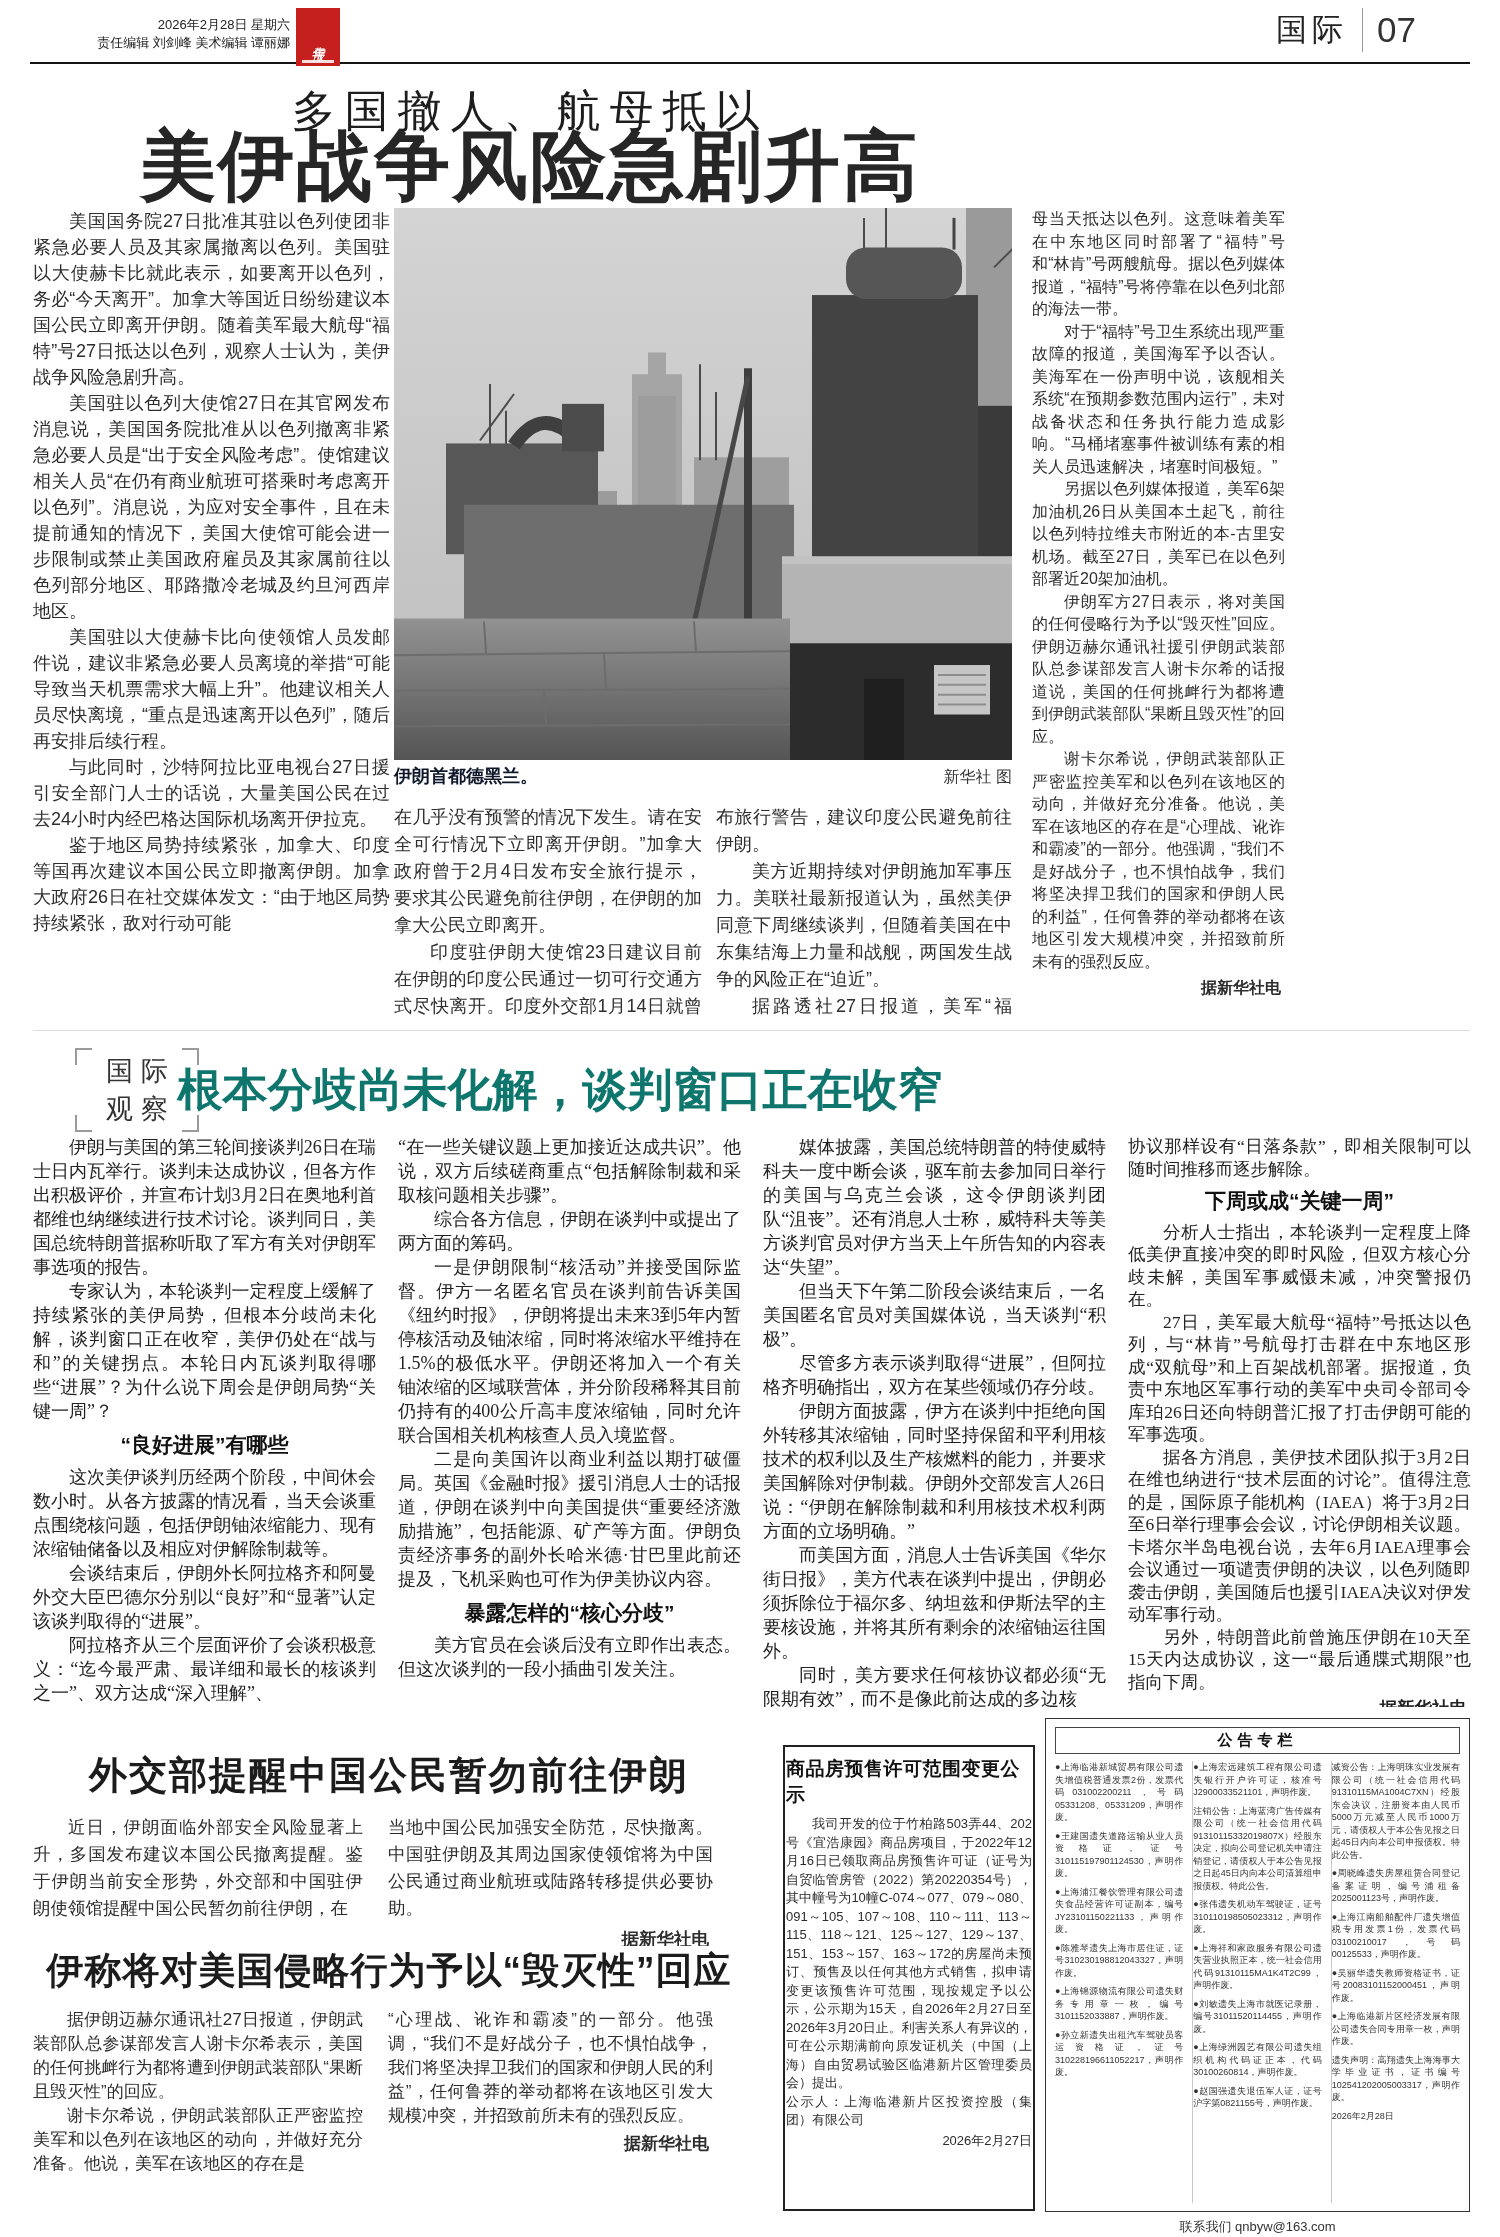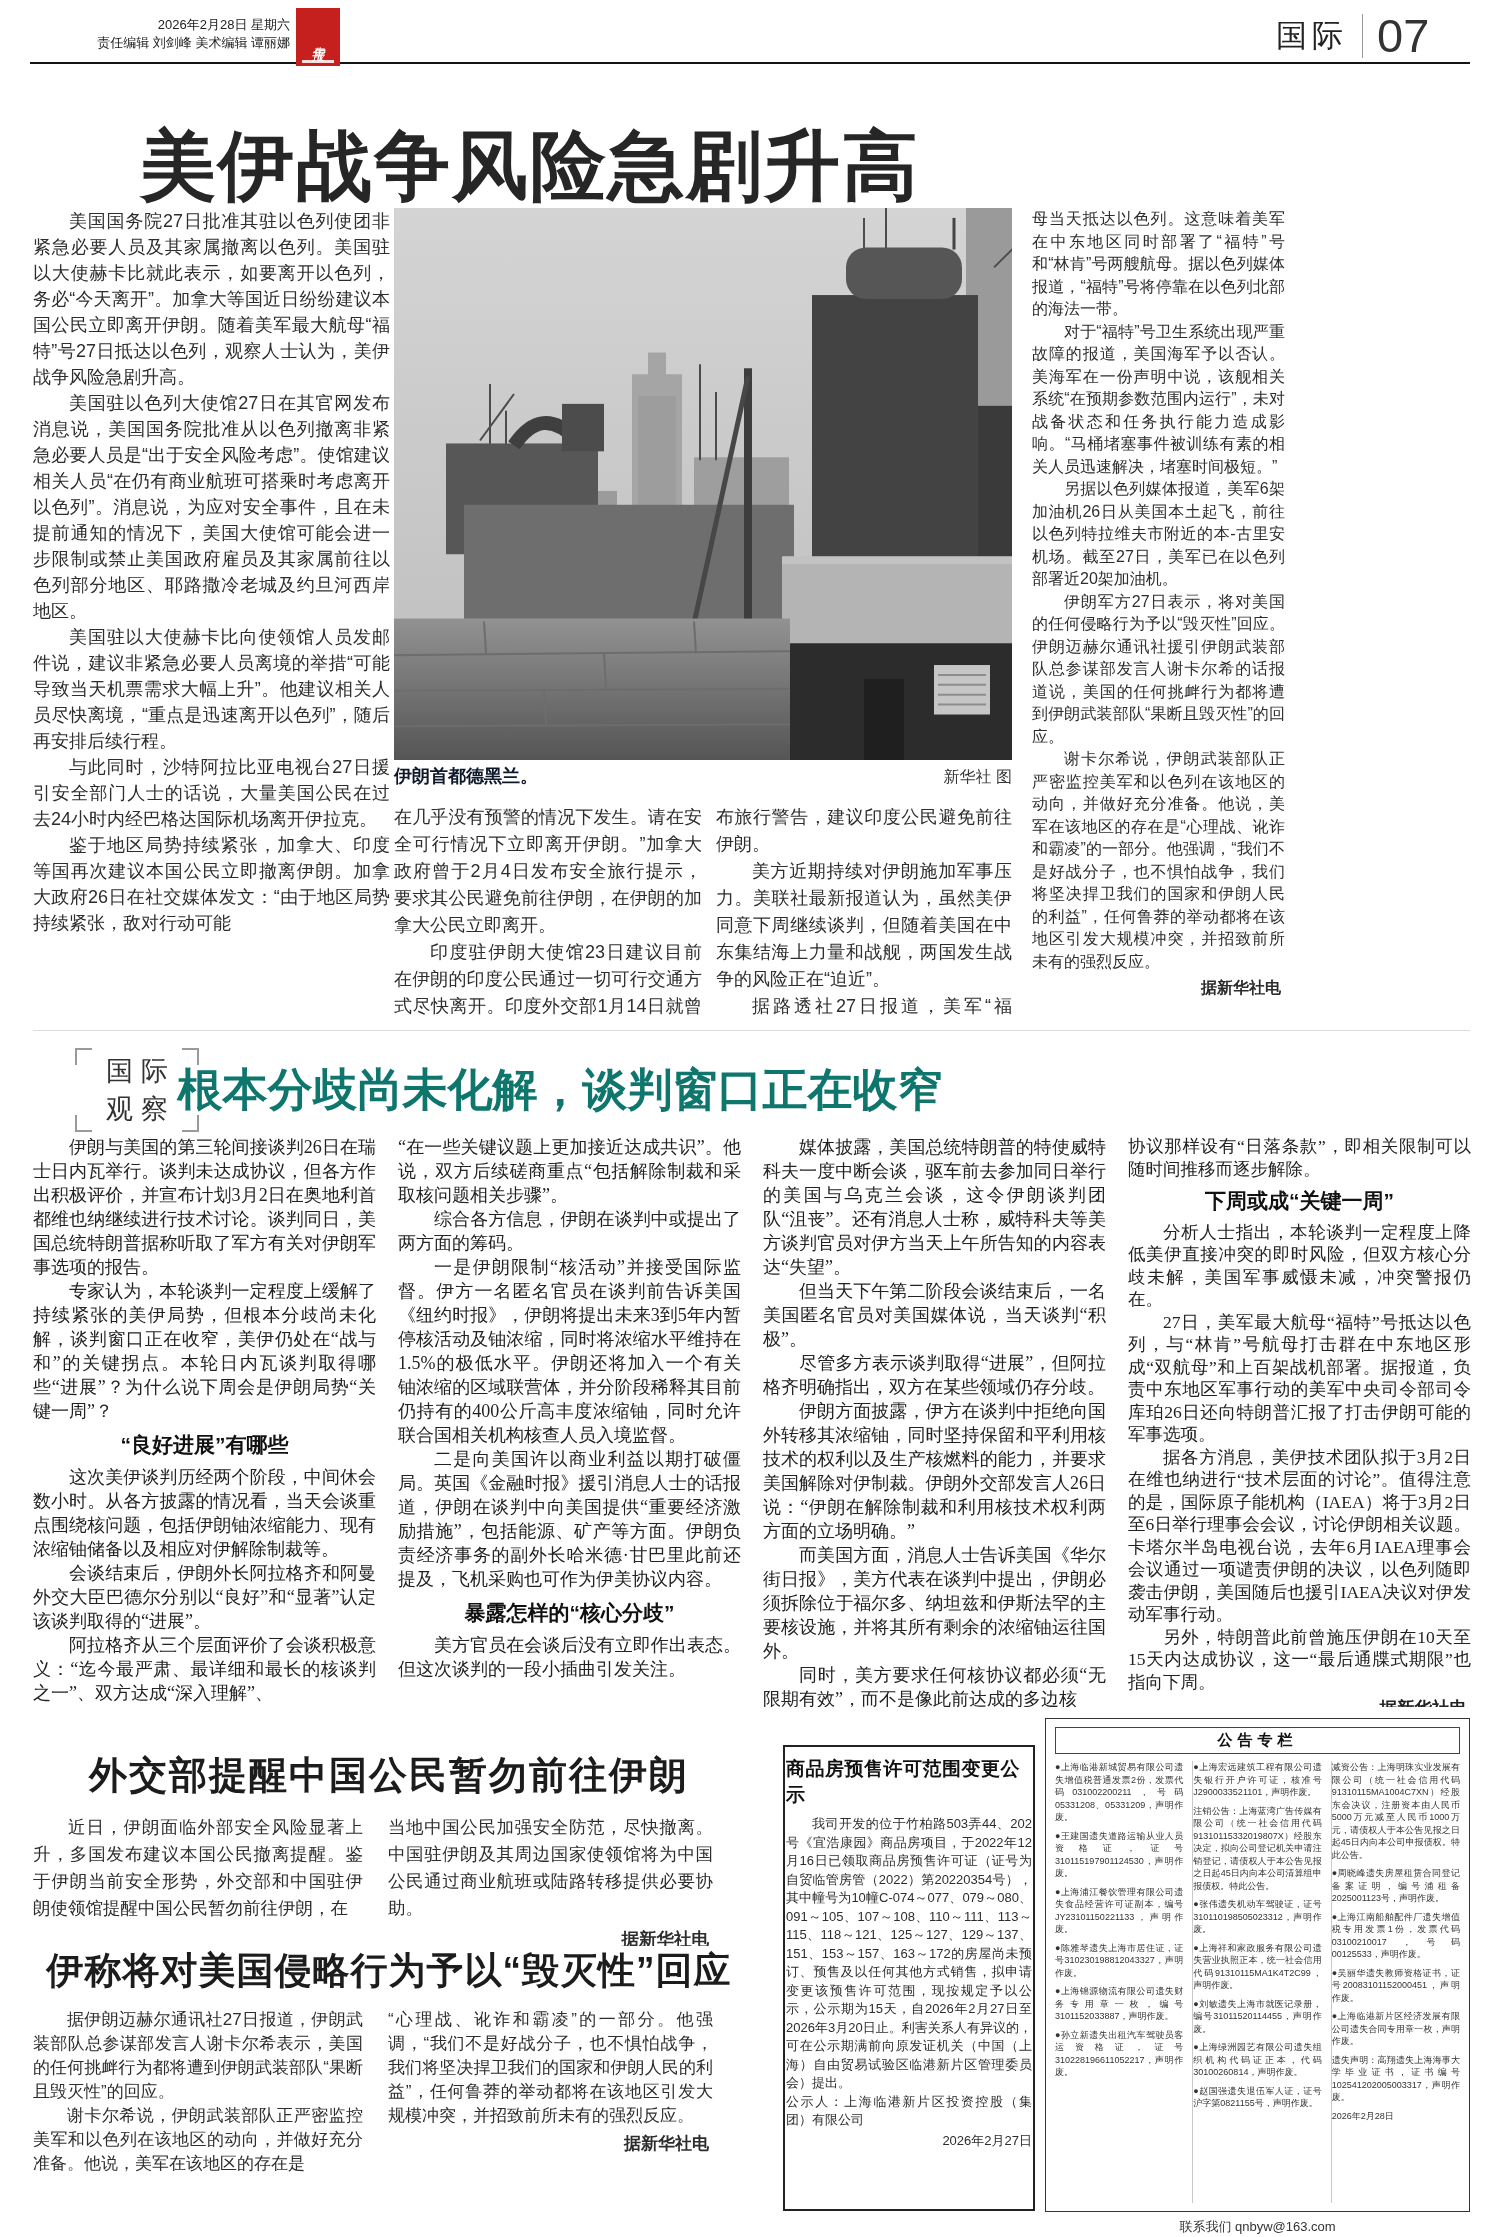--- a/index.html
+++ b/index.html
@@ -12,21 +12,21 @@
   .pub-meta{position:absolute;left:58px;top:16px;width:232px;text-align:right;
     font-size:13px;line-height:18px;color:#222;}
   .logo{position:absolute;left:296px;top:8px;width:44px;height:58px;background:#c5201d;
     display:flex;align-items:center;justify-content:center;z-index:3;}
   .logo-text{writing-mode:vertical-rl;color:#fff;font-size:13px;line-height:1;
     font-family:"Liberation Serif","DejaVu Serif",serif;font-style:italic;letter-spacing:1px;}
   .logo-sub{position:absolute;bottom:3px;left:6px;right:6px;height:3px;background:rgba(255,255,255,.85);}
   .section-block{position:absolute;left:1276px;top:8px;display:flex;align-items:center;gap:14px;}
   .section-name{font-size:31px;letter-spacing:5px;color:#222;}
   .section-sep{width:1px;height:44px;background:#9a9a9a;}
-  .page-no{font-size:47px;color:#333;}
+  .page-no{font-size:35px;color:#333;}
   .top-rule{position:absolute;left:30px;top:62px;width:1440px;height:2px;background:#141414;}
   
   .kicker{position:absolute;left:0;top:82px;width:1060px;text-align:center;
     font-size:44px;letter-spacing:9px;color:#1d1d1d;font-weight:400;}
   .main-headline{position:absolute;left:0;top:126px;width:1060px;text-align:center;
     font-size:76px;line-height:80px;font-weight:900;letter-spacing:2px;color:#262626;}
   
   .col{position:absolute;text-align:justify;overflow:hidden;}
   .para{margin:0;text-indent:2em;}
   .para.cont,.noindent{text-indent:0;}
@@ -108,20 +108,21 @@
     <span class="logo-text">青年报</span>
     <span class="logo-sub"></span>
   </div>
   <div class="section-block">
     <span class="section-name">国际</span>
     <span class="section-sep"></span>
     <span class="page-no">07</span>
   </div>
   <div class="top-rule"></div>
 
+  <div class="kicker">多国撤人、航母抵以</div>
   <div class="main-headline">美伊战争风险急剧升高</div>
 
   <div class="col lead-c1">
       <p class="para">美国国务院27日批准其驻以色列使团非紧急必要人员及其家属撤离以色列。美国驻以大使赫卡比就此表示，如要离开以色列，务必“今天离开”。加拿大等国近日纷纷建议本国公民立即离开伊朗。随着美军最大航母“福特”号27日抵达以色列，观察人士认为，美伊战争风险急剧升高。</p>
       <p class="para">美国驻以色列大使馆27日在其官网发布消息说，美国国务院批准从以色列撤离非紧急必要人员是“出于安全风险考虑”。使馆建议相关人员“在仍有商业航班可搭乘时考虑离开以色列”。消息说，为应对安全事件，且在未提前通知的情况下，美国大使馆可能会进一步限制或禁止美国政府雇员及其家属前往以色列部分地区、耶路撒冷老城及约旦河西岸地区。</p>
       <p class="para">美国驻以大使赫卡比向使领馆人员发邮件说，建议非紧急必要人员离境的举措“可能导致当天机票需求大幅上升”。他建议相关人员尽快离境，“重点是迅速离开以色列”，随后再安排后续行程。</p>
       <p class="para">与此同时，沙特阿拉比亚电视台27日援引安全部门人士的话说，大量美国公民在过去24小时内经巴格达国际机场离开伊拉克。</p>
       <p class="para">鉴于地区局势持续紧张，加拿大、印度等国再次建议本国公民立即撤离伊朗。加拿大政府26日在社交媒体发文：“由于地区局势持续紧张，敌对行动可能</p>
     </div>
 

